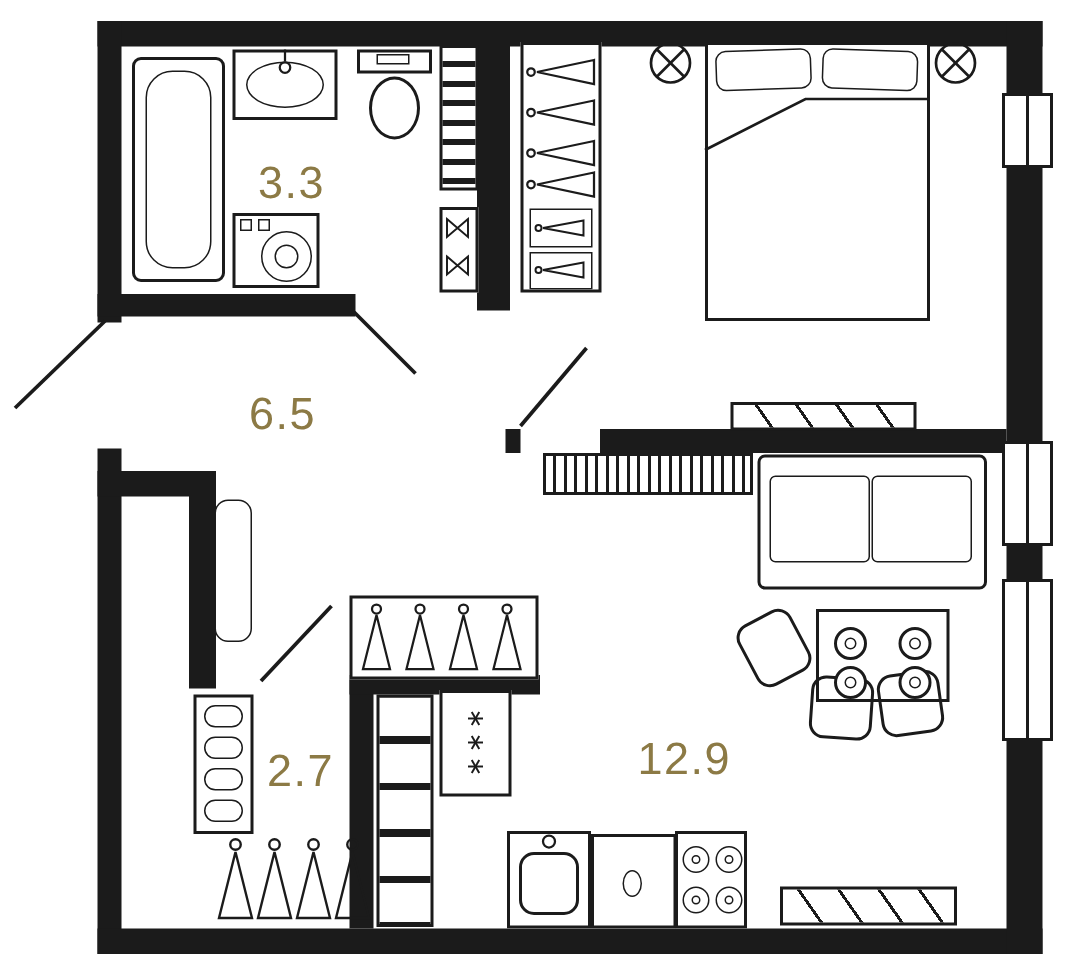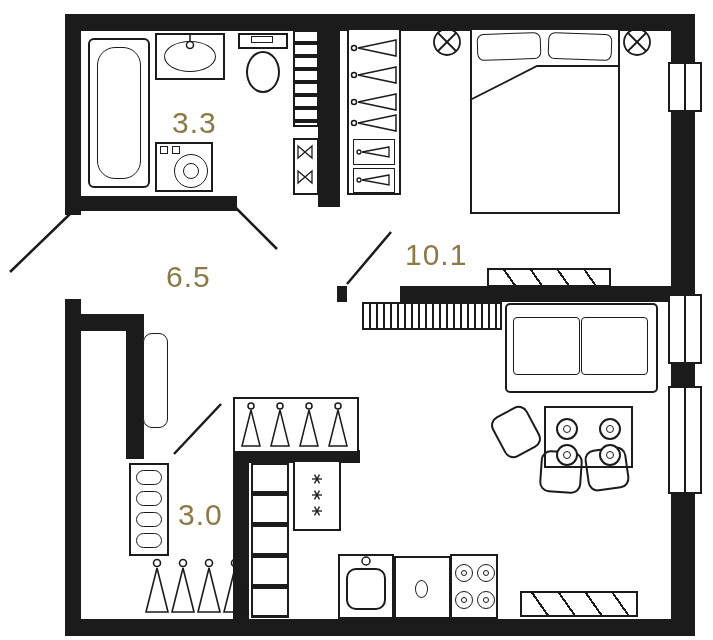--- a/index.html
+++ b/index.html
@@ -209,16 +209,16 @@
           <line x1="314.5" y1="499.3" x2="319.5" y2="490.7"></line>
         <line x1="312" y1="511" x2="322" y2="511"></line>
           <line x1="314.5" y1="506.7" x2="319.5" y2="515.3"></line>
           <line x1="314.5" y1="515.3" x2="319.5" y2="506.7"></line>
       </g>
     </g>
   </svg>
 
   <div class="room-label" style="left:172px;top:106px">3.3</div>
   <div class="room-label" style="left:166px;top:260px">6.5</div>
-  <div class="room-label" style="left:405px;top:238px">10.1</div>
-  <div class="room-label" style="left:178px;top:498px">3.0</div>
+  <div class="room-label" style="left:178px;top:498px">2.7</div>
+  <div class="room-label" style="left:425px;top:490px">12.9</div>
 
 </div>
 
 </body></html>

